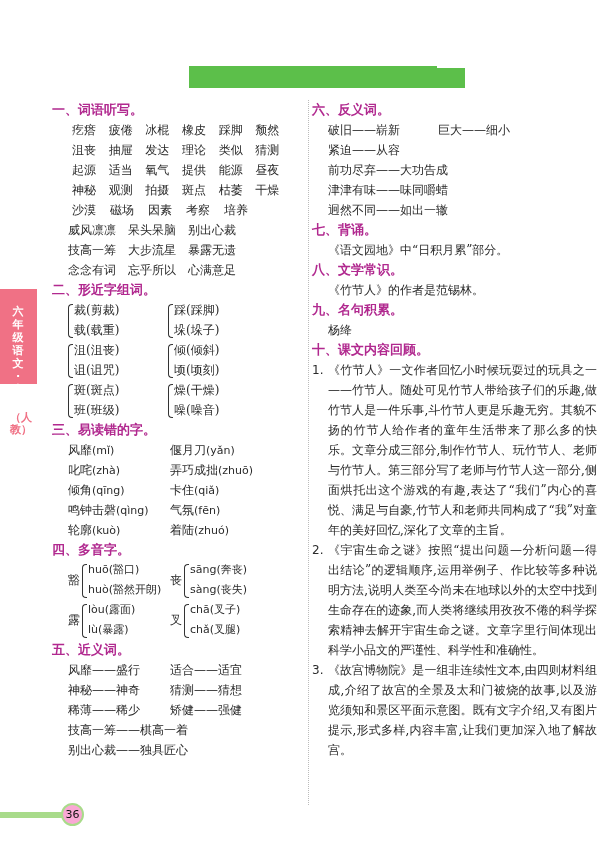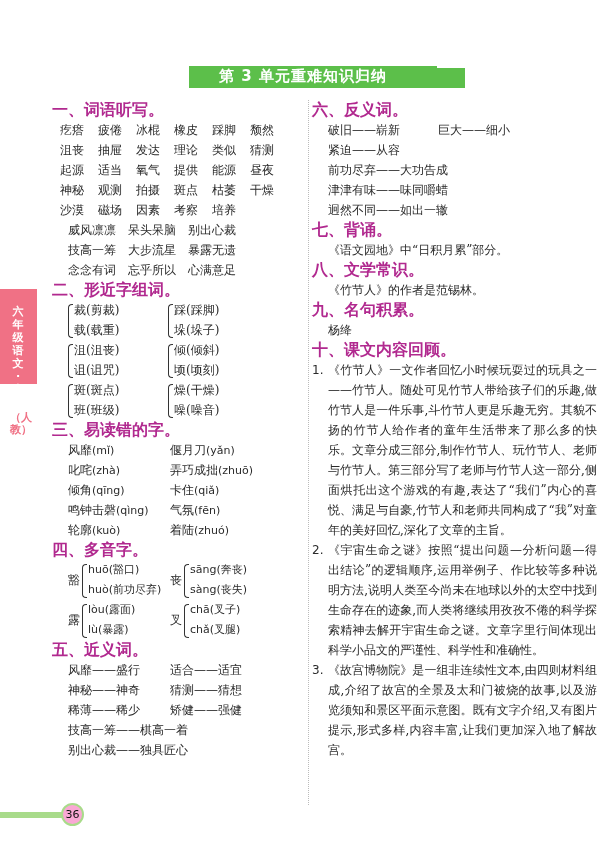--- a/index.html
+++ b/index.html
@@ -12,23 +12,23 @@
   .side-tab { position:absolute; left:0; top:289px; width:37px; height:95px; background:#f07185; }
   .side-tab-text { position:absolute; left:11px; top:16px; width:14px; color:#fff;
                    font-family:"DejaVu Sans","Liberation Sans",sans-serif; font-size:11px; font-weight:bold;
                    line-height:13px; text-align:center; }
   .side-pub { position:absolute; left:10px; top:412px; width:16px; color:#f07185;
               font-family:"DejaVu Sans","Liberation Sans",sans-serif; font-size:11px; font-weight:bold;
               line-height:12px; text-align:center; }
   .col-left { position:absolute; left:52px; top:100px; width:240px; }
   .col-right { position:absolute; left:312px; top:100px; width:285px; }
   .divider { position:absolute; left:308px; top:100px; width:0; height:705px; border-left:1px dotted #bbbbbb; }
-  .sec-head { font-family:"DejaVu Sans","Liberation Sans",sans-serif; font-size:16px; font-weight:bold;
+  .sec-head { font-family:"DejaVu Sans","Liberation Sans",sans-serif; font-size:13px; font-weight:bold;
               color:#b1298f; height:20px; line-height:20px; white-space:nowrap; }
-  .words-grid { margin-left:8px; }
+  .words-grid { margin-left:20px; }
   .words-row { display:flex; height:20px; line-height:20px; font-size:12px; white-space:nowrap; }
   .words-row span { display:inline-block; width:38px; }
   .idiom-row { display:flex; height:20px; line-height:20px; font-size:12px; white-space:nowrap; margin-left:16px; }
   .idiom-row span { display:inline-block; width:60px; }
   .pair-row { display:flex; margin-left:16px; height:40px; }
   .pair { width:100px; position:relative; height:40px; font-size:12px; }
   .brace { position:absolute; left:0; top:4px; width:4px; height:32px; border:1px solid #333; border-right:none;
            border-radius:4px 0 0 4px; }
   .pair-line { position:absolute; left:6px; height:20px; line-height:20px; white-space:nowrap; }
   .pair-line.l1 { top:0; } .pair-line.l2 { top:20px; }
@@ -50,21 +50,20 @@
   .footer-bar { position:absolute; left:0; top:812px; width:64px; height:6px; background:#a8db8a; }
   .page-num { position:absolute; left:61px; top:803px; width:19px; height:19px; border:2px solid #a8db8a;
               border-radius:50%; background:#f9a8d4; text-align:center; line-height:19px;
               font-family:"DejaVu Sans","Liberation Sans",sans-serif; font-size:11px; color:#111; }
 </style>
 </head>
 <body>
 
 <div class="title-bar">
   <div class="notch"></div>
-  <div class="title-text">第 3 单元重难知识归纳</div>
 </div>
 
 <div class="side-tab">
   <div class="side-tab-text">六年级语文·上</div>
 </div>
 <div class="side-pub">（人教）</div>
 
 <div class="divider"></div>
 
 <div class="col-left">
@@ -185,21 +184,21 @@
     <span><b style="font-weight:normal">轮廓</b><i class="py" style="font-style:normal">(kuò)</i></span>
     <span><b style="font-weight:normal">着陆</b><i class="py" style="font-style:normal">(zhuó)</i></span>
   </div>
 
   <div class="sec-head">四、多音字。</div>
   <div class="poly-row">
     <div class="poly">
         <span class="ch">豁</span>
         <div class="brace"></div>
         <div class="pair-line l1 py">huō(豁口)</div>
-        <div class="pair-line l2 py">huò(前功尽弃)</div>
+        <div class="pair-line l2 py">huò(豁然开朗)</div>
       </div>
     <div class="poly">
         <span class="ch">丧</span>
         <div class="brace"></div>
         <div class="pair-line l1 py">sāng(奔丧)</div>
         <div class="pair-line l2 py">sàng(丧失)</div>
       </div>
   </div>
   <div class="poly-row">
     <div class="poly">

